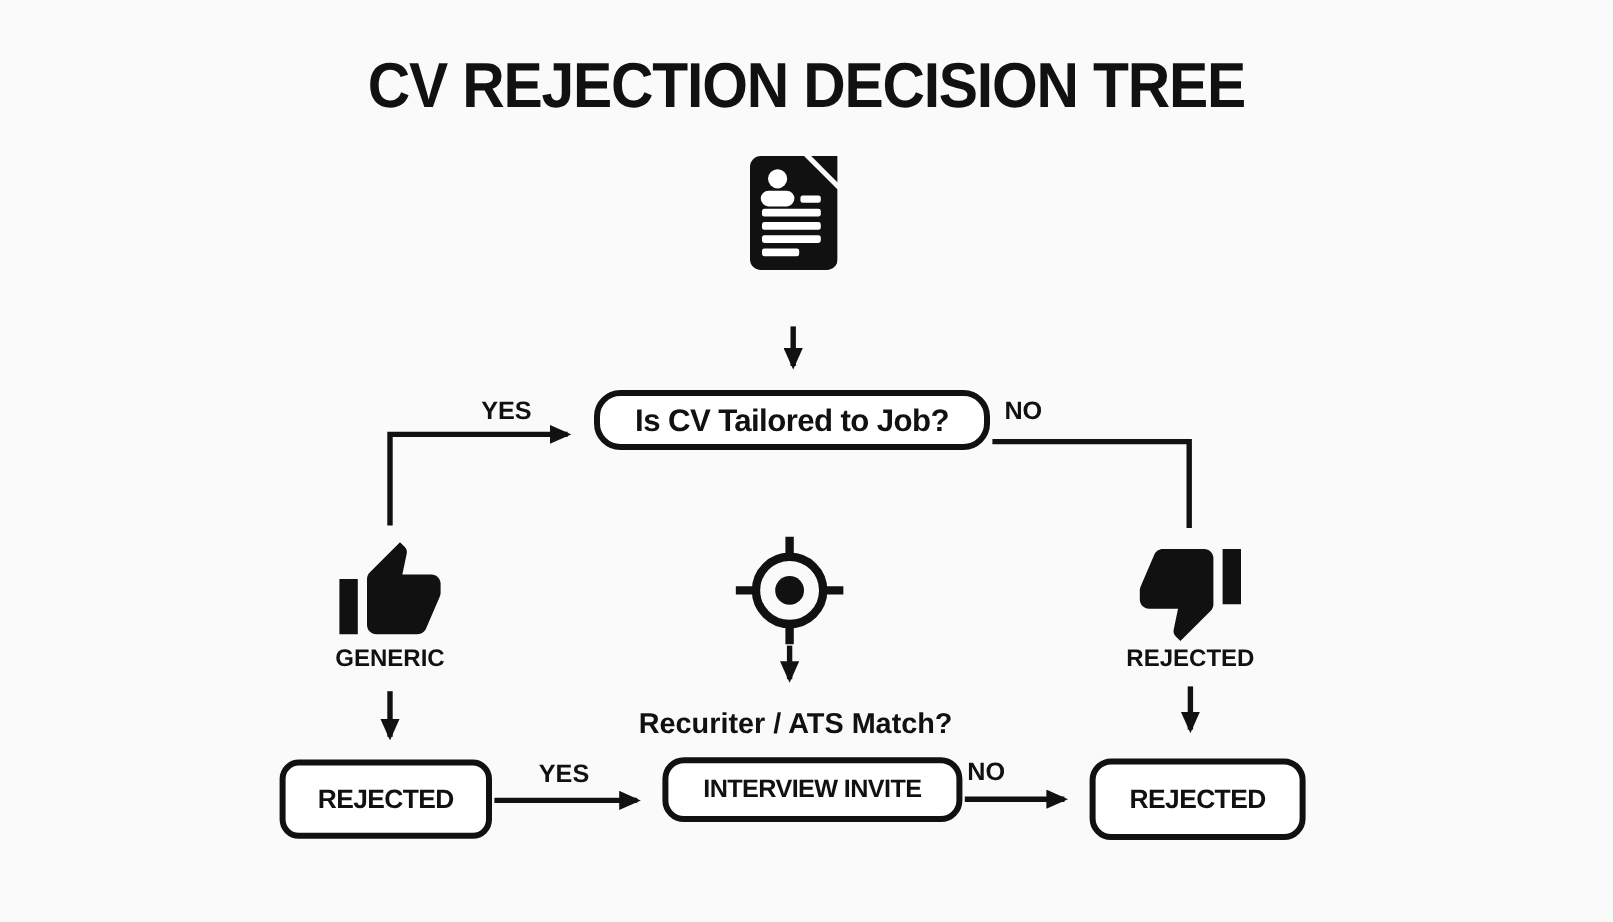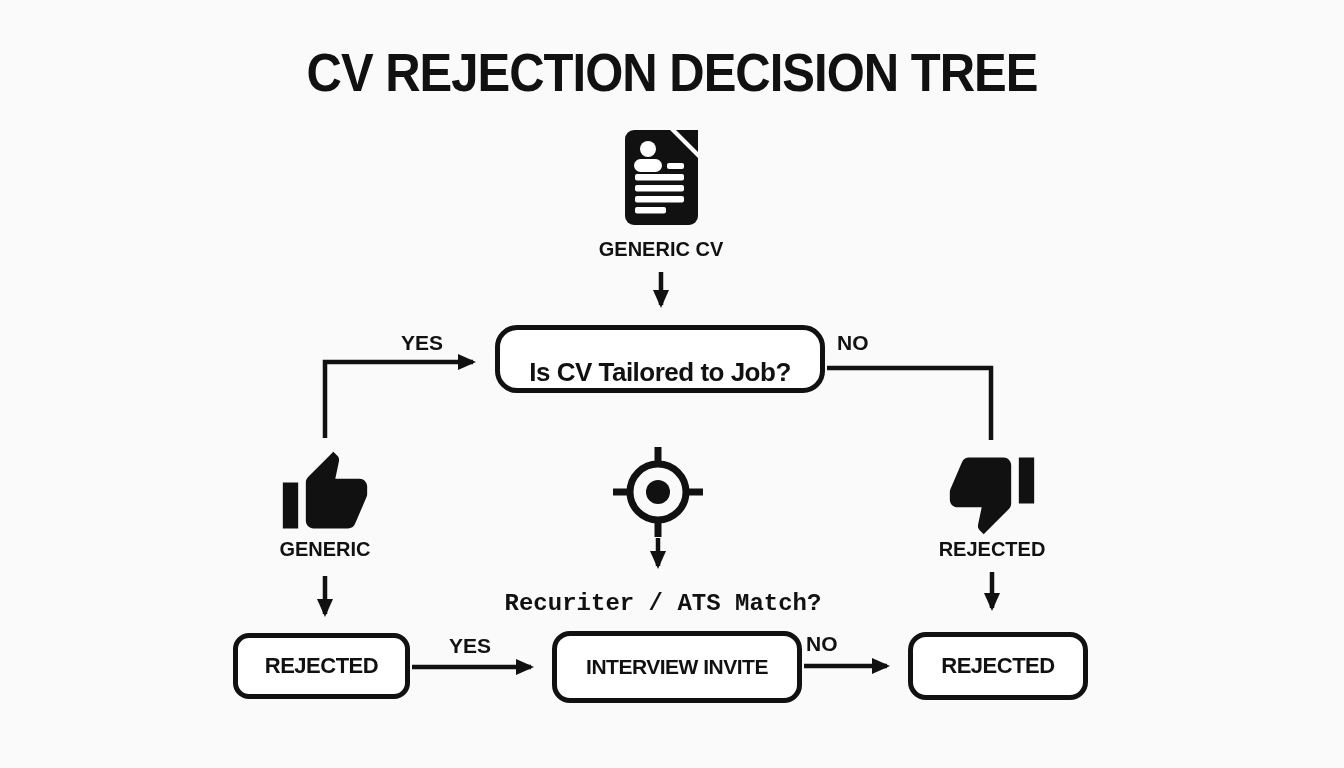--- a/index.html
+++ b/index.html
@@ -22,37 +22,37 @@
   #connectors{position:absolute;left:0;top:0;width:1344px;height:768px;}
   #connectors path.edge{fill:none;stroke:var(--ink);stroke-width:4.5;stroke-linejoin:miter;}
   #connectors .ah-fill{fill:var(--ink);}
 
   
   .node-box{
     position:absolute;background:var(--box-fill);border:5px solid var(--ink);
     display:flex;align-items:center;justify-content:center;
     font-weight:700;text-align:center;
   }
-  .decision-box{left:495px;top:325px;width:330px;height:68px;border-radius:22px;font-size:26px;letter-spacing:-0.5px;align-items:flex-end;}
+  .decision-box{left:495px;top:325px;width:330px;height:50px;border-radius:22px;font-size:26px;letter-spacing:-0.5px;}
   .rejected-left-box{left:233px;top:633px;width:177px;height:66px;border-radius:16px;font-size:22px;letter-spacing:-0.5px;}
-  .interview-box{left:552px;top:631px;width:250px;height:72px;border-radius:18px;font-size:21px;letter-spacing:-0.5px;}
+  .interview-box{left:552px;top:631px;width:250px;height:54px;border-radius:18px;font-size:21px;letter-spacing:-0.5px;}
   .rejected-right-box{left:908px;top:632px;width:180px;height:68px;border-radius:18px;font-size:22px;letter-spacing:-0.5px;}
 
   
   .edge-label{position:absolute;font-weight:700;font-size:21px;text-align:left;}
   .lbl-yes-top{left:401px;top:331px;width:80px;}
   .lbl-no-top{left:837px;top:331px;width:80px;}
   .lbl-yes-bottom{left:449px;top:634px;width:80px;}
   .lbl-no-bottom{left:806px;top:632px;width:80px;}
 
   .node-label{position:absolute;font-weight:700;font-size:20px;text-align:center;}
   .lbl-generic-cv{left:511px;top:238px;width:300px;}
   .lbl-tailored{left:225px;top:538px;width:200px;}
   .lbl-rejected-branch{left:892px;top:538px;width:200px;}
-  .ats-question{position:absolute;left:463px;top:590px;width:400px;text-align:center;font-weight:700;font-size:24px;font-family:Liberation Mono, monospace;}
+  .ats-question{position:absolute;left:463px;top:590px;width:400px;text-align:center;font-weight:700;font-size:24px;}
 
   
   .icon{position:absolute;}
   .cv-icon{left:625px;top:130px;}
   .thumb-up-icon{left:279px;top:448px;}
   .thumb-down-icon{left:946px;top:446px;}
   .target-icon{left:613px;top:447px;}
   .icon .ink{fill:var(--ink);}
   .icon .paper{fill:var(--box-fill);}
   .icon .ring{fill:none;stroke:var(--ink);stroke-width:7;}
@@ -85,21 +85,20 @@
     <path class="ink" d="M 9 0 H 45 L 73 28 V 86 A 9 9 0 0 1 64 95 H 9 A 9 9 0 0 1 0 86 V 9 A 9 9 0 0 1 9 0 Z"></path>
     <path class="ink" d="M 51 0 H 73 V 22 Z"></path>
     <circle class="paper" cx="23" cy="19" r="8"></circle>
     <rect class="paper" x="9" y="29" width="28" height="13" rx="6.5"></rect>
     <rect class="paper" x="42" y="33" width="17" height="6" rx="2"></rect>
     <rect class="paper" x="10" y="44" width="49" height="6.5" rx="2"></rect>
     <rect class="paper" x="10" y="55" width="49" height="6.5" rx="2"></rect>
     <rect class="paper" x="10" y="66" width="49" height="6.5" rx="2"></rect>
     <rect class="paper" x="10" y="77" width="31" height="6.5" rx="2"></rect>
   </svg>
-  <div class="node-label lbl-generic-cv">GENERIC CV</div>
 
   <div class="node-box decision-box">
     <span>Is CV Tailored to Job?</span>
   </div>
   <div class="edge-label lbl-yes-top">YES</div>
   <div class="edge-label lbl-no-top">NO</div>
 
   <svg class="icon thumb-up-icon" width="92" height="92" viewBox="0 0 24 24" xmlns="http://www.w3.org/2000/svg">
     <path class="ink" d="M1 21h4V9H1v12zM23 10c0-1.1-.9-2-2-2h-6.31l.95-4.57.03-.32c0-.41-.17-.79-.44-1.06L14.17 1 7.59 7.59C7.22 7.95 7 8.45 7 9v10c0 1.1.9 2 2 2h9c.83 0 1.54-.5 1.84-1.22l3.02-7.05c.09-.23.14-.47.14-.73v-2z"></path>
   </svg>

